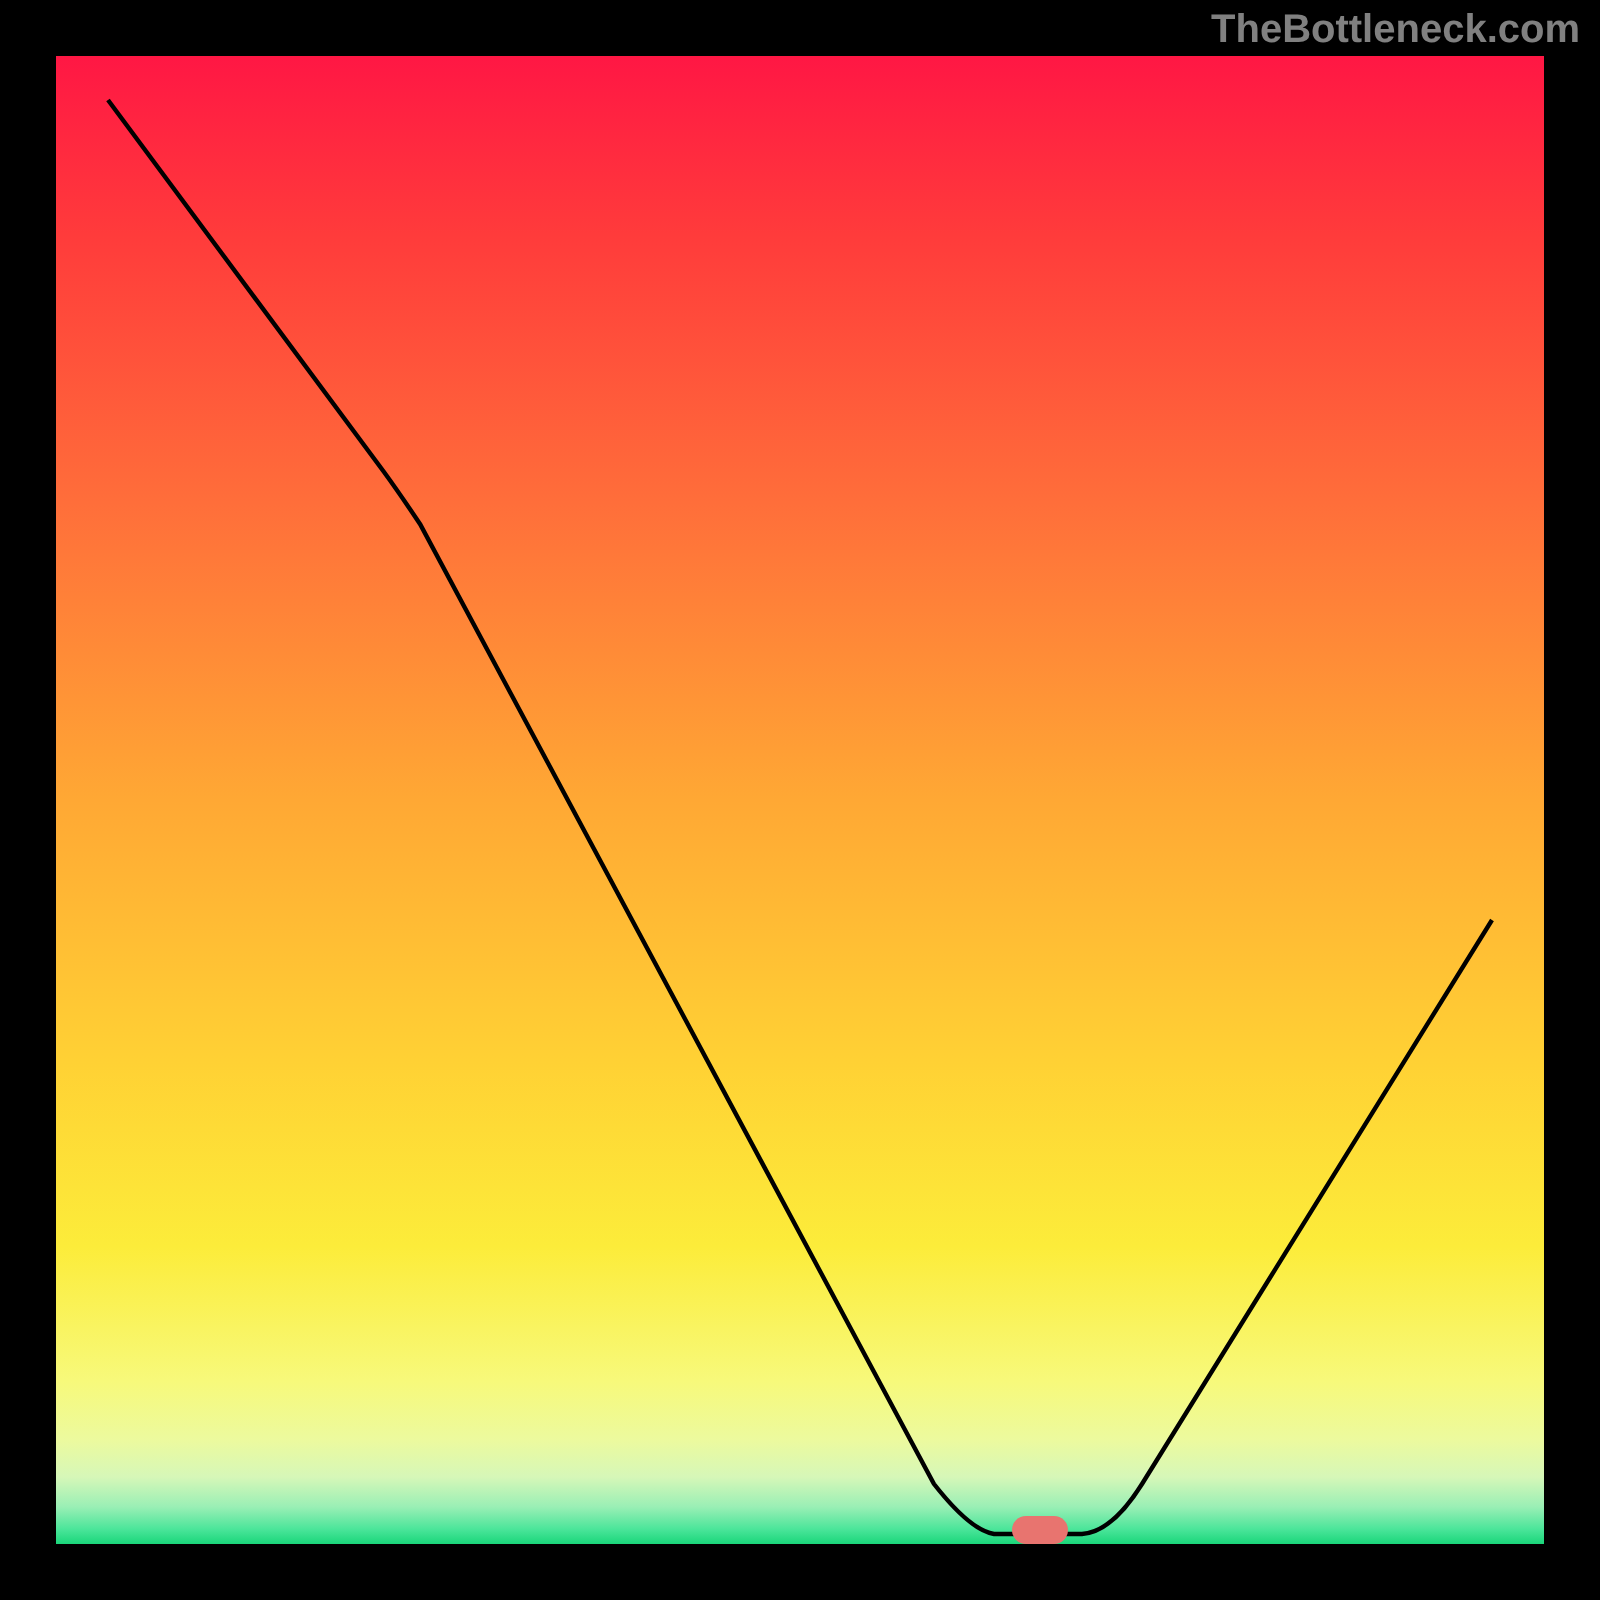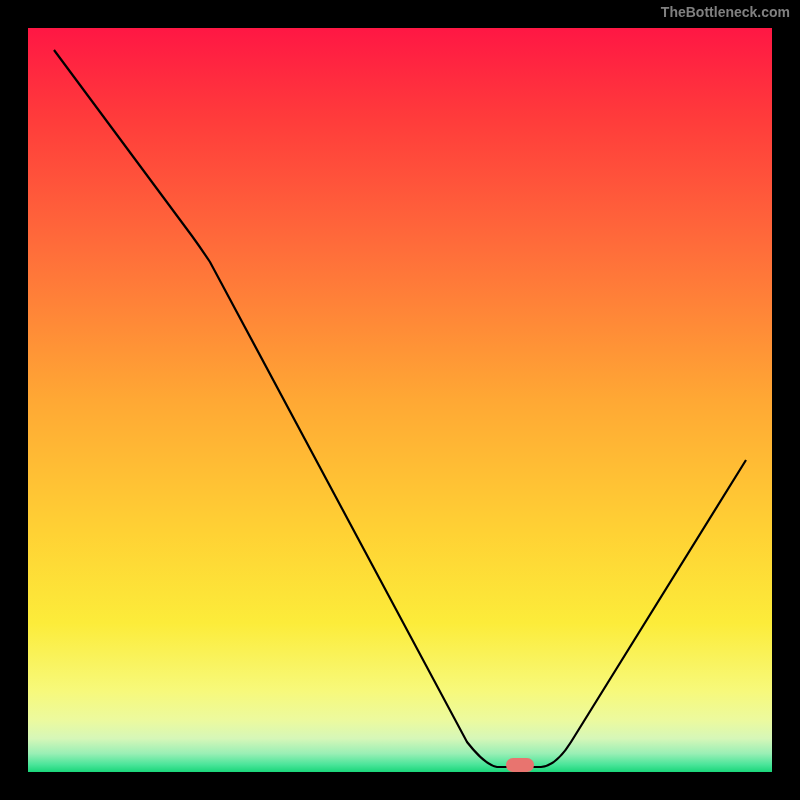--- a/index.html
+++ b/index.html
@@ -16,21 +16,21 @@
     top: 0;
     left: 0;
     width: 800px;
     height: 800px;
   }
   .watermark {
     position: absolute;
     top: 4px;
     right: 10px;
     color: #808080;
-    font-size: 14px;
+    font-size: 20px;
     font-weight: bold;
     z-index: 10;
   }
   svg {
     display: block;
   }
 </style>
 </head>
 <body>
 

